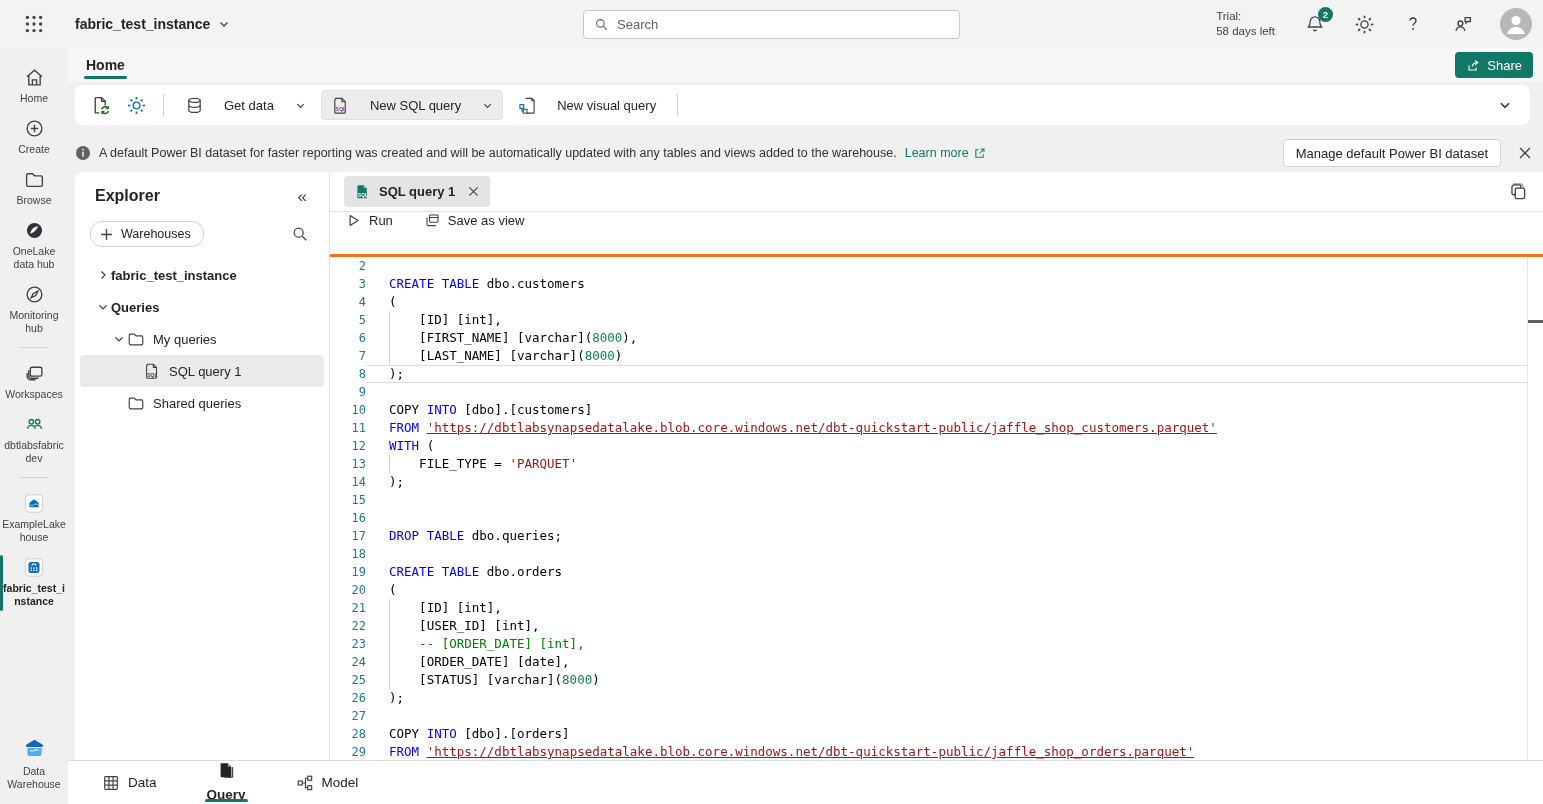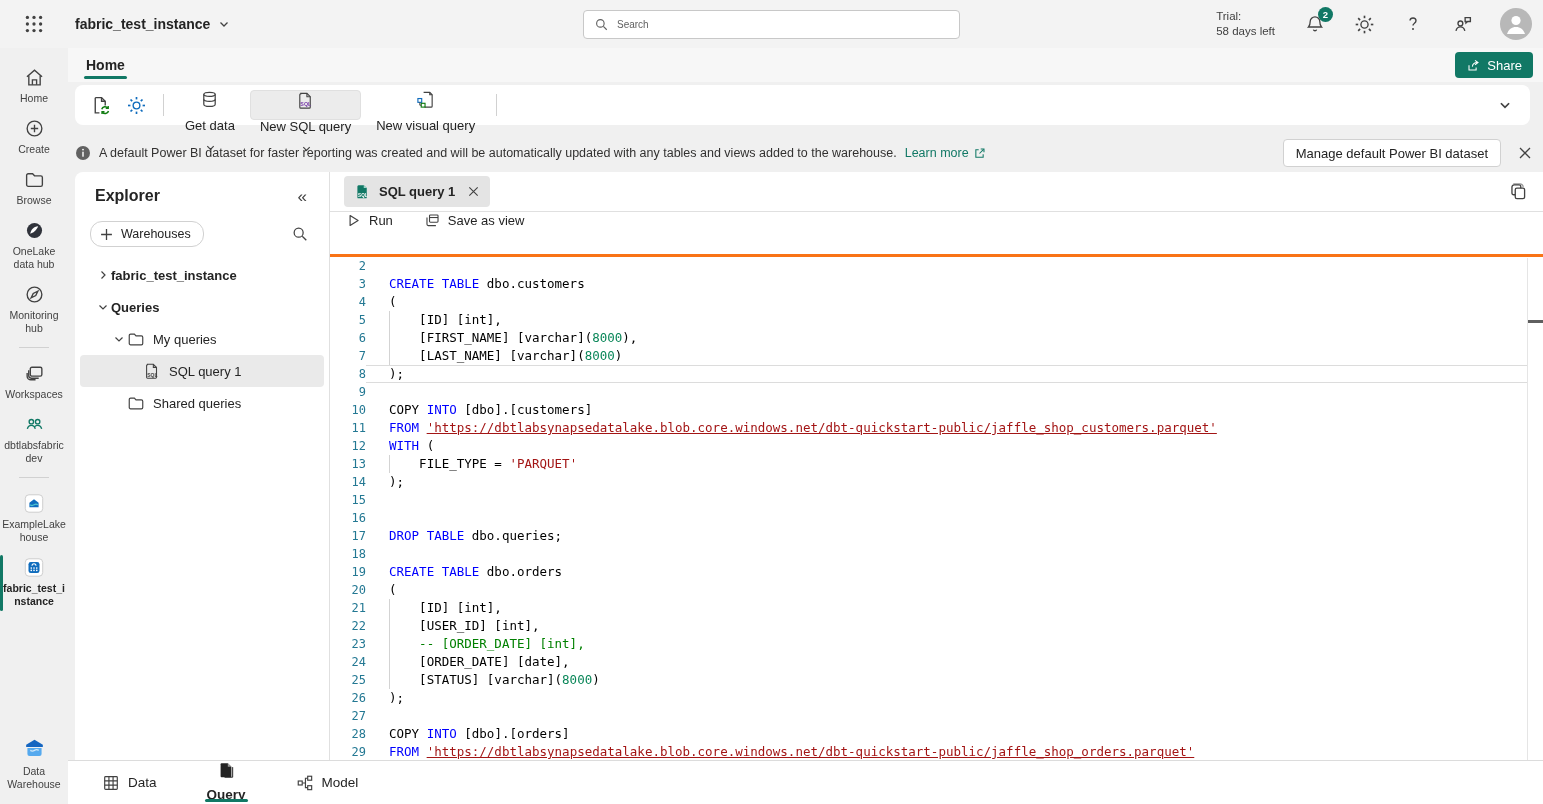--- a/index.html
+++ b/index.html
@@ -7,37 +7,37 @@
   body { font-family:"Liberation Sans","DejaVu Sans",sans-serif; background:#f0f0f0; color:#242424; position:relative; font-size:13px; }
   svg { display:block; }
   .page { position:absolute; inset:0; }
 
   
   .topbar { position:absolute; left:0; top:0; width:1543px; height:48px; background:#f3f3f3; display:flex; align-items:center; }
   .launcher { width:68px; display:flex; justify-content:center; align-items:center; cursor:pointer; color:#424242; }
   .ws-switch { display:flex; align-items:center; gap:8px; font-size:14px; font-weight:600; color:#242424; margin-left:7px; cursor:pointer; }
   .ws-switch .chev { color:#424242; }
   .searchbox { position:absolute; left:583px; top:10px; width:377px; height:29px; background:#fff; border:1px solid #c8c8c8; border-radius:4px; display:flex; align-items:center; padding:0 10px; gap:8px; }
-  .searchbox input { border:none; outline:none; flex:1; font-size:10px; font-family:inherit; color:#242424; background:transparent; }
+  .searchbox input { border:none; outline:none; flex:1; font-size:13px; font-family:inherit; color:#242424; background:transparent; }
   .searchbox input::placeholder { color:#616161; }
   .top-right { position:absolute; right:11px; top:0; height:48px; display:flex; align-items:center; gap:27px; }
   .trial { font-size:11.5px; line-height:15px; color:#424242; text-align:left; margin-right:2px; }
   .tb-icon { width:22px; height:22px; color:#424242; position:relative; cursor:pointer; display:flex; align-items:center; justify-content:center; }
   .badge { position:absolute; top:-6px; right:-7px; min-width:15px; height:15px; border-radius:8px; background:#117865; color:#fff; font-size:9.5px; display:flex; align-items:center; justify-content:center; padding:0 3px; font-weight:600; }
   .avatar { width:32px; height:32px; border-radius:50%; background:#b8b8b8; overflow:hidden; cursor:pointer; }
 
   
   .ribbon-row { position:absolute; left:68px; top:48px; right:0; height:34px; background:#f7f7f7; display:flex; align-items:center; }
   .home-tab { margin-left:16px; font-size:14px; font-weight:600; position:relative; padding:6px 2px; cursor:pointer; }
   .home-tab::after { content:''; position:absolute; left:0; right:0; bottom:0; height:3px; border-radius:2px; background:#117865; }
   .share-btn { position:absolute; right:10px; top:4px; height:26px; background:#117865; color:#fff; border:none; border-radius:4px; display:flex; align-items:center; gap:6px; padding:8px 11px; font-size:13px; font-family:inherit; cursor:pointer; }
   .toolbar { position:absolute; left:75px; top:85px; width:1455px; height:40px; background:#fff; border-radius:8px; display:flex; align-items:center; padding:0 10px; gap:6px; }
   .tool-iconbtn { width:30px; height:30px; display:flex; align-items:center; justify-content:center; border-radius:4px; cursor:pointer; color:#424242; }
   .v-div { width:1px; height:22px; background:#d1d1d1; margin:0 6px; }
-  .tool-btn { display:flex; align-items:center; gap:9px; height:30px; padding:0 9px; border-radius:4px; font-size:13px; color:#242424; cursor:pointer; white-space:nowrap;flex-direction:column; }
+  .tool-btn { display:flex; align-items:center; gap:20px; height:30px; padding:0 9px; border-radius:4px; font-size:13px; color:#242424; cursor:pointer; white-space:nowrap; }
   .tool-btn.active { background:#ececec; border:1px solid #e0e0e0; }
   .tool-btn .chev { color:#424242; margin-left:1px; }
   .toolbar-chevron { margin-left:auto; margin-right:8px; color:#424242; cursor:pointer; }
 
   
   .banner { position:absolute; left:75px; top:136px; width:1468px; height:34px; display:flex; align-items:center; gap:8px; padding-right:8px; }
   .banner .msg { font-size:12.5px; color:#323130; }
   .learn-more { font-size:12.5px; color:#117865; display:flex; align-items:center; gap:4px; cursor:pointer; }
   .manage-btn { margin-left:auto; height:28px; background:#fff; border:1px solid #d1d1d1; border-radius:4px; padding:0 12px; font-size:13px; font-family:inherit; color:#242424; cursor:pointer; white-space:nowrap; }
   .banner-close { width:20px; height:20px; display:flex; align-items:center; justify-content:center; color:#424242; cursor:pointer; margin-left:6px; }

